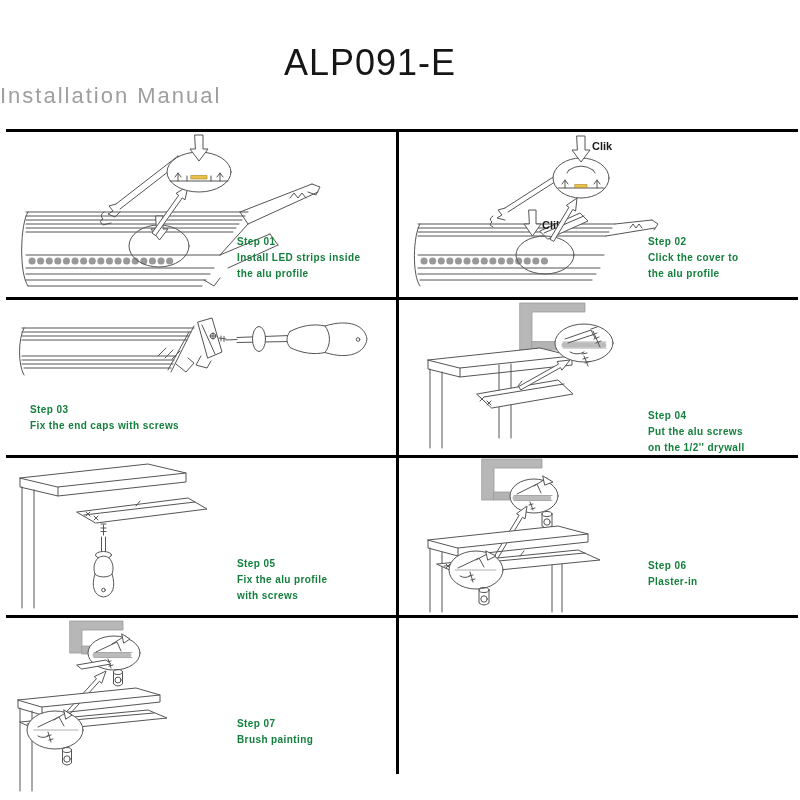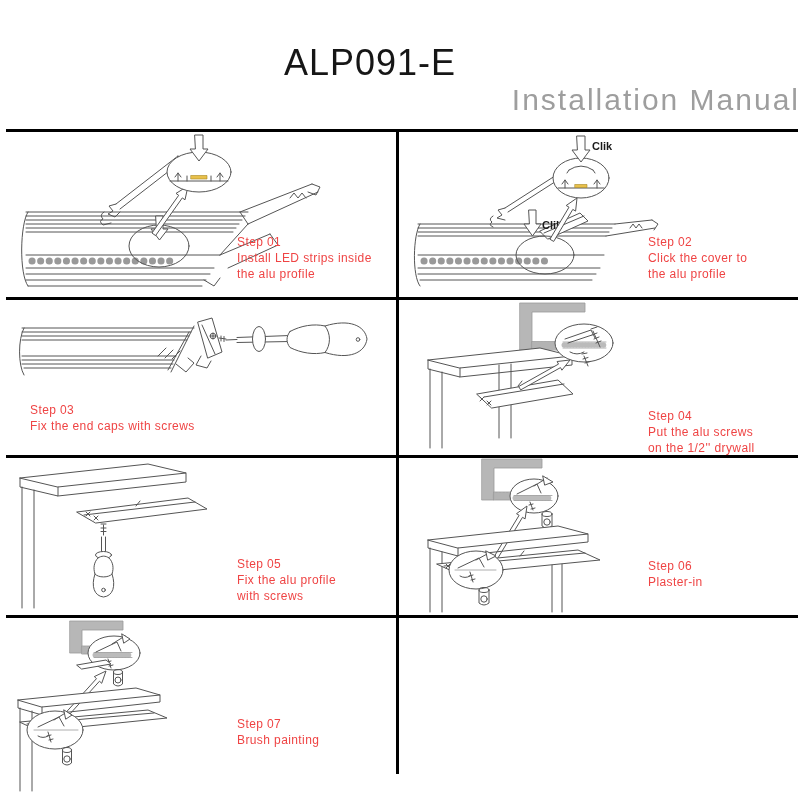--- a/index.html
+++ b/index.html
@@ -1,25 +1,25 @@
 <!DOCTYPE html>
 <html><head>
 <meta charset="utf-8">
 <style>
   html,body{margin:0;padding:0;}
   body{width:800px;height:800px;background:#fff;position:relative;
        font-family:"Liberation Sans",sans-serif;overflow:hidden;}
   .page{position:absolute;inset:0;background:#fff;}
   .title{position:absolute;top:42px;left:0;width:740px;text-align:center;
          font-size:36px;color:#161616;letter-spacing:1px;}
-  .subtitle{position:absolute;top:83px;left:0;width:800px;text-align:right;
-         font-size:30px;color:#9e9e9e;letter-spacing:2px;}
+  .subtitle{position:absolute;top:83px;left:0;width:800px;text-align:left;
+         font-size:22px;color:#9e9e9e;letter-spacing:2px;}
   .rule{position:absolute;left:6px;width:792px;height:3px;background:#000;}
   .vrule{position:absolute;left:396px;top:129px;width:3px;height:645px;background:#000;}
-  .step{position:absolute;font-size:12px;font-weight:normal;color:#ef4444;
+  .step{position:absolute;font-size:10px;font-weight:bold;color:#15803d;
         letter-spacing:0.4px;line-height:16px;white-space:nowrap;}
   svg.illus{position:absolute;overflow:visible;}
   svg path,svg line,svg ellipse,svg circle,svg rect,svg polygon{
         stroke:#555;fill:none;stroke-width:1;stroke-linecap:round;stroke-linejoin:round;}
   .fw{fill:#fff;}
   .gray{fill:#b7b7b7;stroke:#9a9a9a;stroke-width:0.8;}
   .led{fill:#e8c04a;stroke:#a8871f;stroke-width:0.6;}
   .dots{stroke:#999;stroke-width:7;stroke-dasharray:0.1 8.5;stroke-linecap:round;}
   .hatch{stroke:#b3b3b3;stroke-width:8;stroke-dasharray:1 2.6;}
   .hatch5{stroke:#bbb;stroke-width:5;stroke-dasharray:0.8 2.2;}

